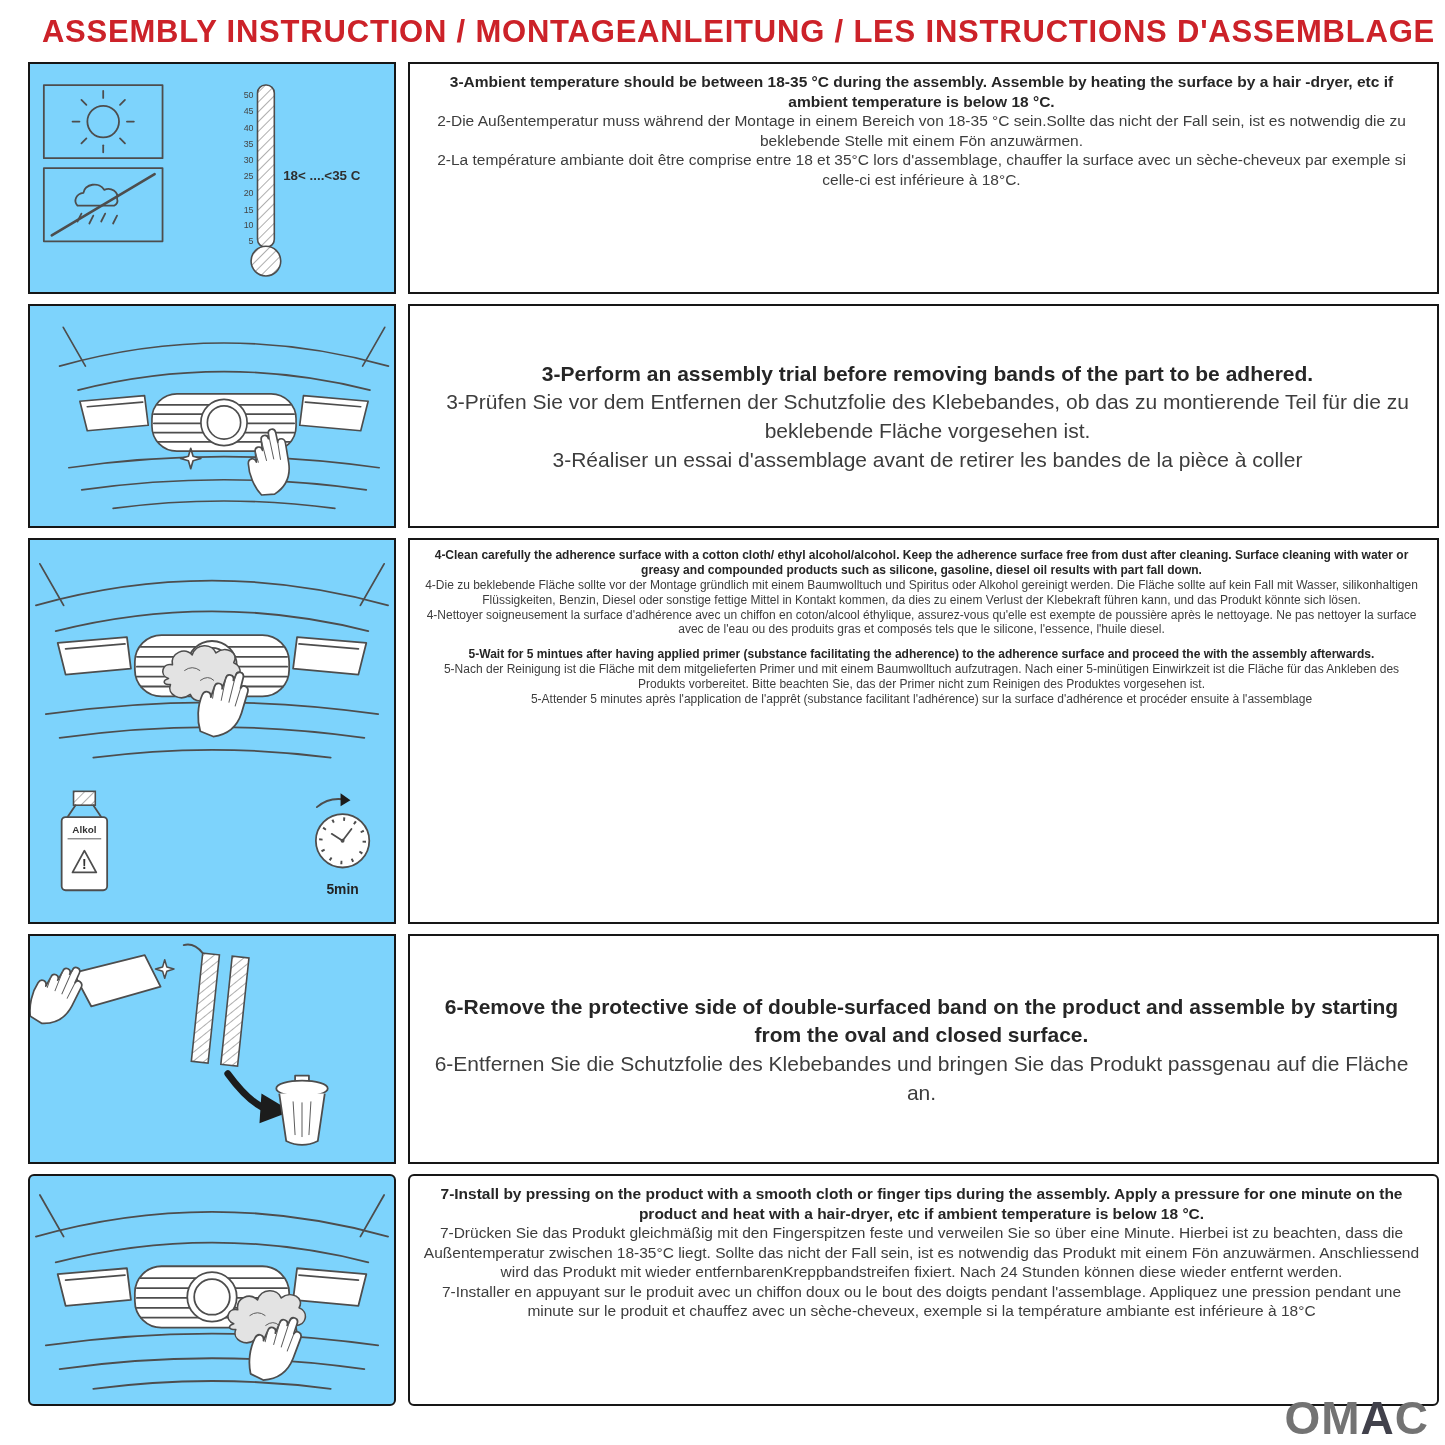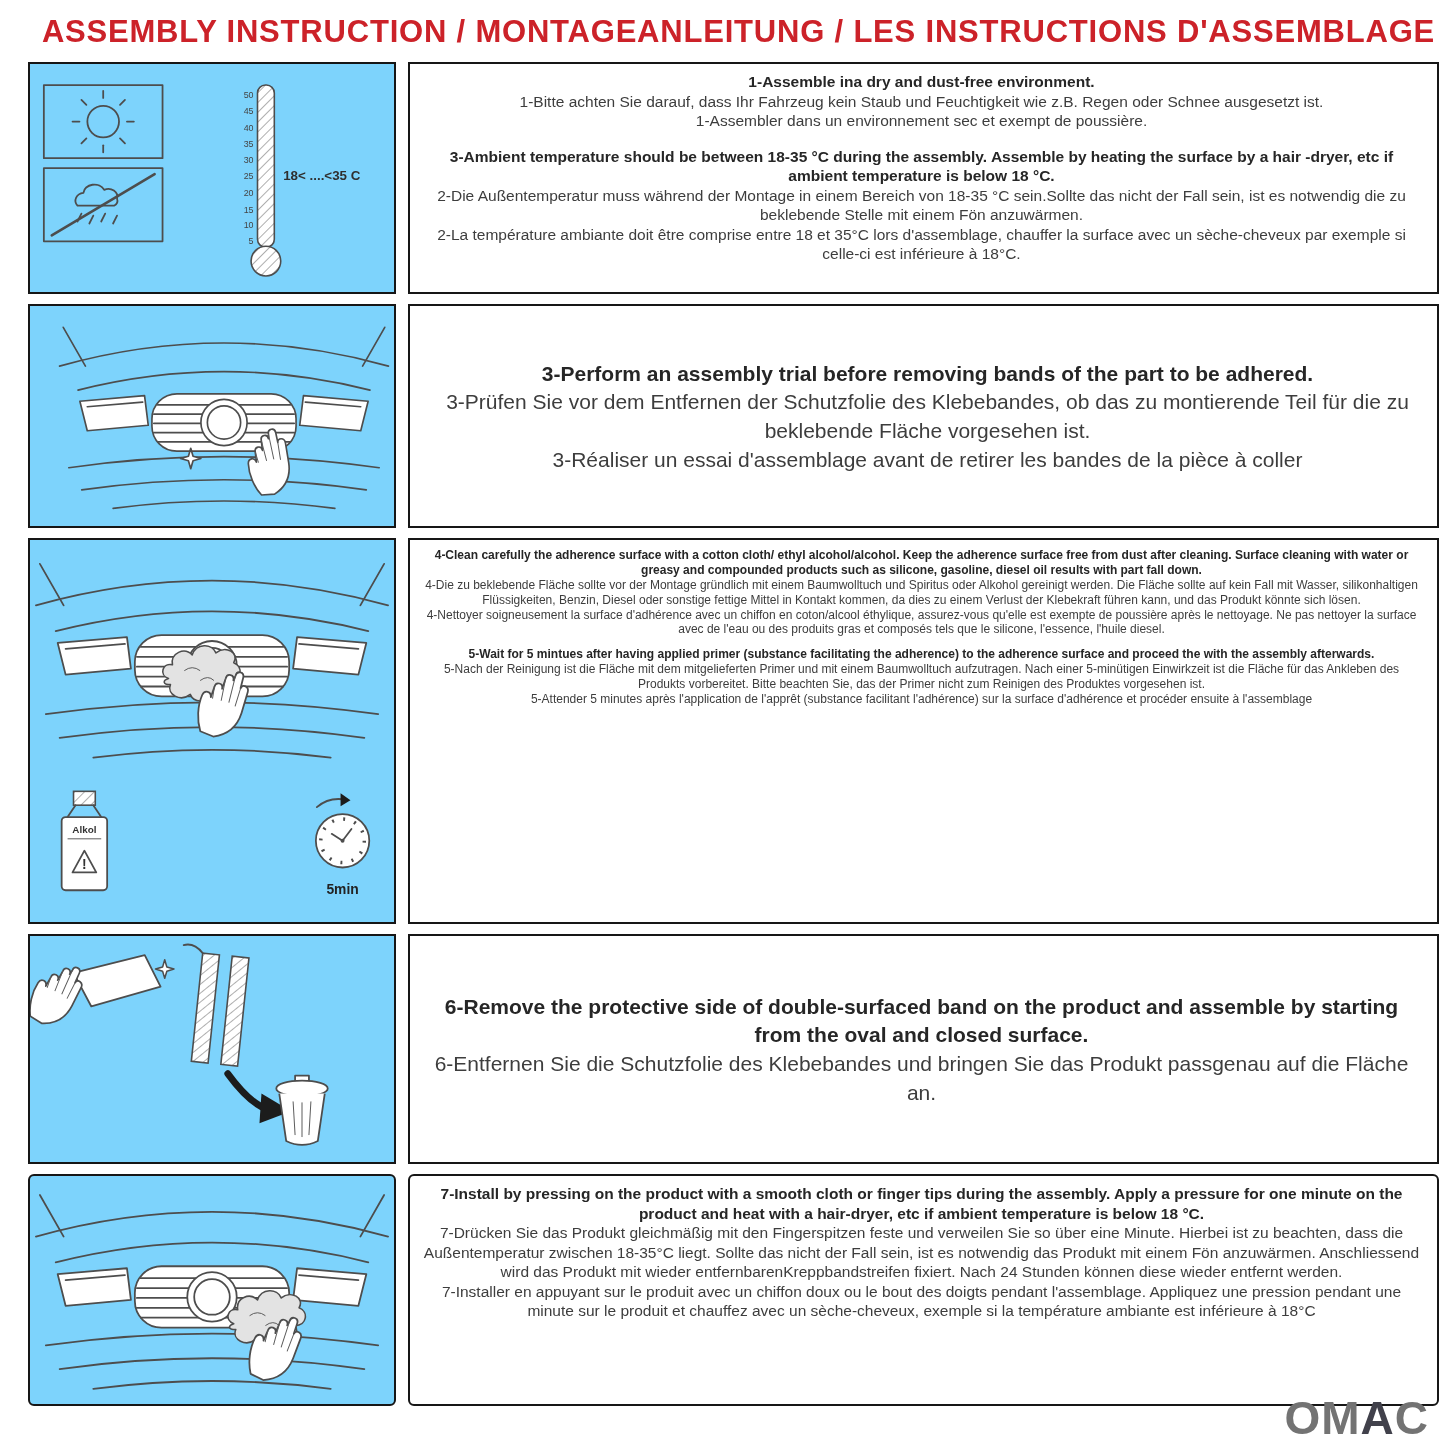--- a/index.html
+++ b/index.html
@@ -151,25 +151,20 @@
           <text class="tick-num" x="226" y="165">10</text>
           <text class="tick-num" x="226" y="181">5</text>
           <rect class="lnh" x="230" y="20" width="17" height="164" rx="8"></rect>
           <circle class="lnh" cx="238.5" cy="198" r="15"></circle>
         </g>
         <text class="temp-label" x="256" y="116">18&lt; ....&lt;35 C</text>
       </svg>
     </div>
     <div class="text-box s-normal">
       <div class="step">
-        <p class="en">1-Assemble ina dry and dust-free environment.</p>
-        <p class="tr">1-Bitte achten Sie darauf, dass Ihr Fahrzeug kein Staub und Feuchtigkeit wie z.B. Regen oder Schnee ausgesetzt ist.</p>
-        <p class="tr">1-Assembler dans un environnement sec et exempt de poussière.</p>
-      </div>
-      <div class="step">
         <p class="en">3-Ambient temperature should be between 18-35 °C  during the assembly. Assemble by heating the surface by a hair -dryer, etc if ambient temperature is below 18 °C.</p>
         <p class="tr">2-Die Außentemperatur muss während der Montage in einem Bereich von 18-35 °C  sein.Sollte das nicht der Fall sein, ist es notwendig die zu beklebende Stelle mit einem Fön anzuwärmen.</p>
         <p class="tr">2-La température ambiante doit être comprise entre 18 et 35°C lors d'assemblage, chauffer la surface avec un sèche-cheveux par exemple si celle-ci est inférieure à 18°C.</p>
       </div>
     </div>
   </section>
 
   <section class="row row-2">
     <div class="img-box">
       <svg class="illus" viewBox="0 0 368 220">

